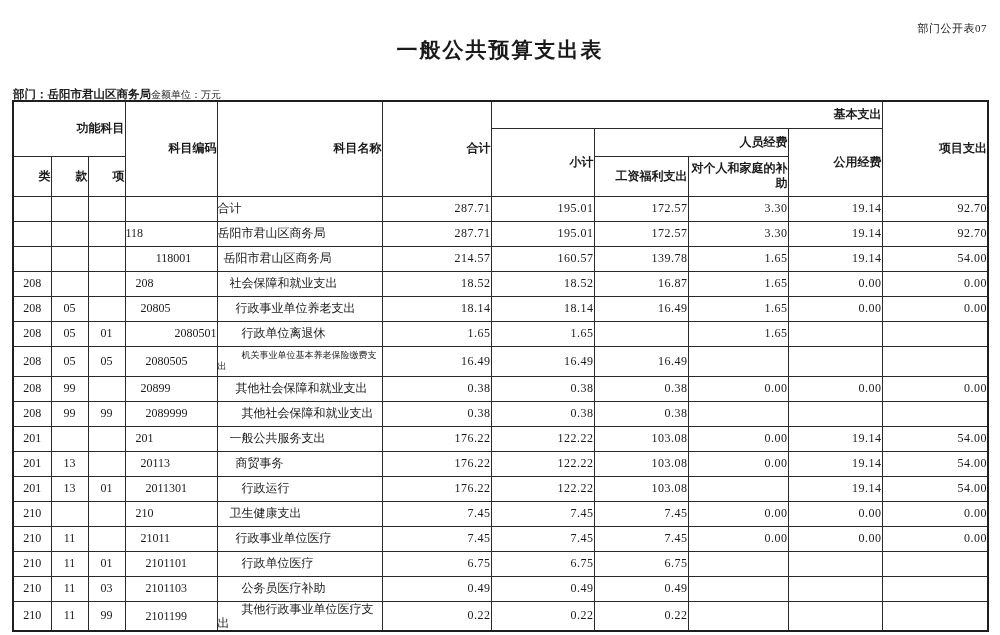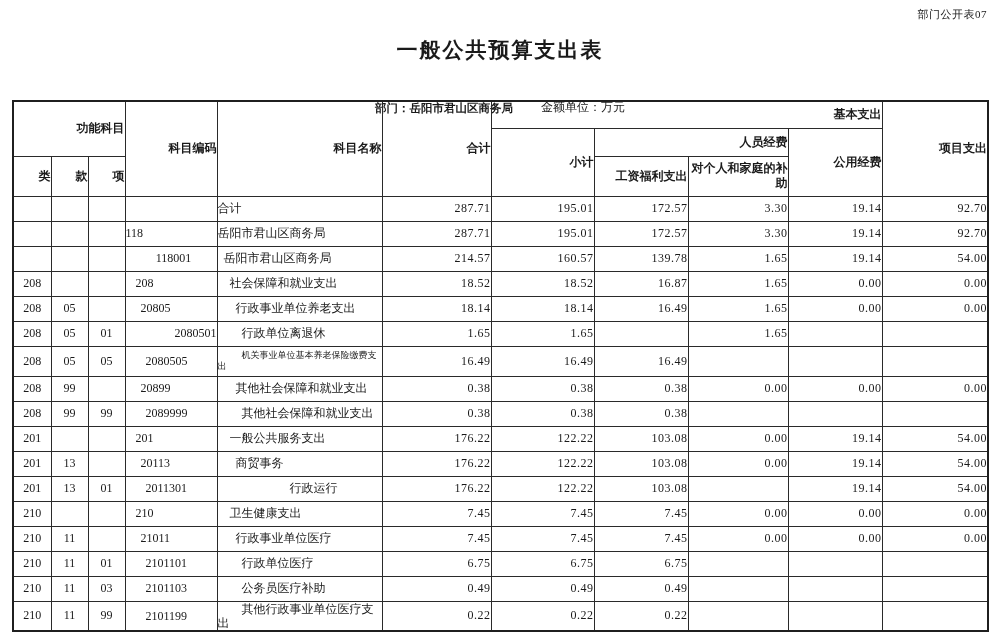--- a/index.html
+++ b/index.html
@@ -3,36 +3,36 @@
 <meta charset="utf-8">
 <style>
   html,body{margin:0;padding:0;background:#ffffff;}
   body{
     width:1000px;height:635px;overflow:hidden;
     font-family:"Liberation Serif","DejaVu Serif",serif;
     color:#1a1a1a;
   }
   .page{position:relative;width:1000px;height:635px;background:#fff;}
   .doc-ref{
-    position:absolute;top:7px;right:13px;
+    position:absolute;top:21px;right:13px;
     font-size:11px;letter-spacing:0.5px;
   }
   .title{
     position:absolute;top:36px;left:0;width:100%;
     text-align:center;margin:0;
     font-family:"Liberation Sans","DejaVu Sans",sans-serif;
     font-size:21px;font-weight:bold;letter-spacing:2px;
   }
   .meta-row{
-    position:absolute;top:99px;left:13px;width:974px;
-    display:flex;justify-content:center;align-items:flex-end;
+    position:absolute;top:87px;left:13px;width:974px;
+    display:flex;justify-content:flex-start;align-items:flex-end;
     font-size:11.5px;
   }
   .dept-label{font-weight:bold;font-family:"Liberation Sans","DejaVu Sans",sans-serif;}
-  .unit-label{font-size:12px;margin-left:28px;}
+  .unit-label{font-size:10px;}
   table.budget{
     position:absolute;top:100px;left:12px;
     width:975px;table-layout:fixed;
     border-collapse:collapse;
     border:2px solid #1f1f1f;
   }
   table.budget th, table.budget td{
     border:1px solid #2a2a2a;
     padding:0;overflow:hidden;
     font-size:12px;
@@ -245,21 +245,21 @@
           <td class="cell-num">103.08</td>
           <td class="cell-num">0.00</td>
           <td class="cell-num">19.14</td>
           <td class="cell-num">54.00</td>
         </tr>
         <tr>
           <td class="cell-center">201</td>
           <td class="cell-center">13</td>
           <td class="cell-center">01</td>
           <td class="cell-text" style="text-indent: 20px;">2011301</td>
-          <td class="cell-text" style="text-indent: 24px; padding-left: 48px;">行政运行</td>
+          <td class="cell-text" style="text-indent: 24px;">行政运行</td>
           <td class="cell-num">176.22</td>
           <td class="cell-num">122.22</td>
           <td class="cell-num">103.08</td>
           <td class="cell-num"></td>
           <td class="cell-num">19.14</td>
           <td class="cell-num">54.00</td>
         </tr>
         <tr>
           <td class="cell-center">210</td>
           <td class="cell-center"></td>

